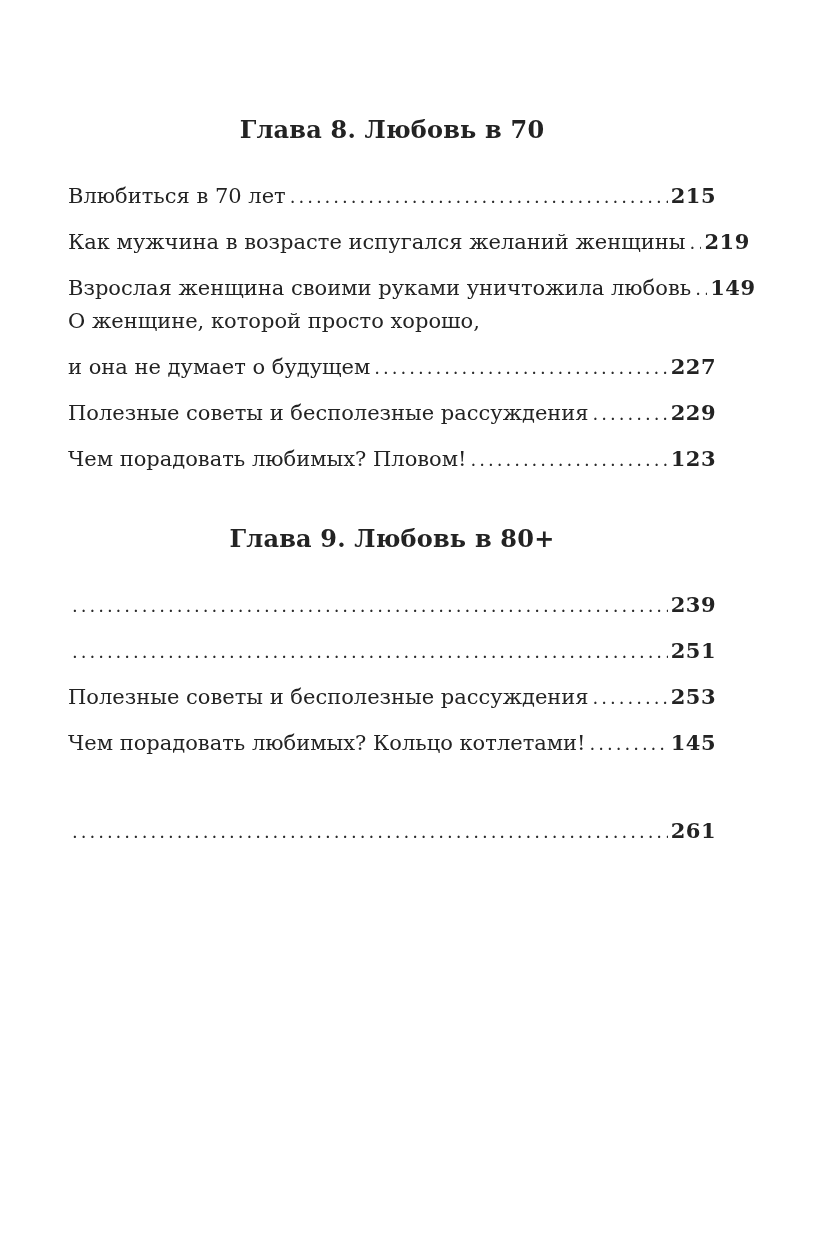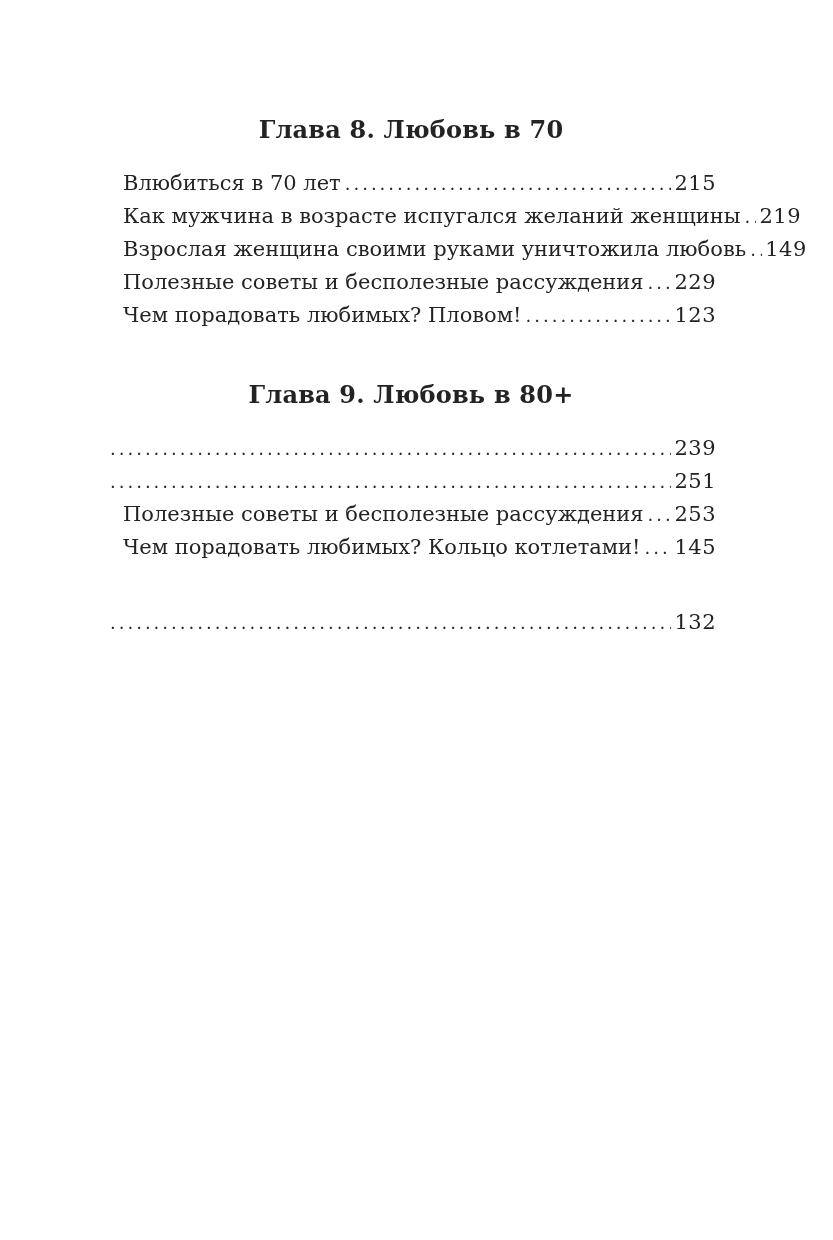--- a/index.html
+++ b/index.html
@@ -11,57 +11,58 @@
     height: 1240px;
     background: #ffffff;
     font-family: "DejaVu Serif", serif;
     color: #232323;
     overflow: hidden;
   }
   .page {
     box-sizing: border-box;
     width: 833px;
     height: 1240px;
-    padding: 115px 117px 0 106px;
+    padding: 115px 117px 0 68px;
   }
   .chapter-title {
     font-size: 24px;
     line-height: 30px;
     font-weight: 700;
     text-align: center;
     margin: 0 0 22px 0;
     letter-spacing: 0.2px;
   }
   .section { margin: 0; }
   .section.second { margin-top: 48px; }
   .entry { margin: 0; }
   .entry-row {
     display: flex;
     align-items: baseline;
     font-size: 21px;
     line-height: 33px;
     white-space: nowrap;
   }
-  .entry-label { flex: 0 0 auto; margin-left: 17px; }
+  .entry-label { flex: 0 0 auto; }
   .leader {
     flex: 1 1 auto;
     overflow: hidden;
     min-width: 12px;
     margin: 0 3px 0 4px;
     color: #2b2b2b;
   }
   .leader::after {
     content: "..........................................................................................................................................";
     font-size: 18px;
     letter-spacing: 3px;
   }
   .page-num {
     flex: 0 0 auto;
-    font-weight: 400;
+    font-weight: 700;
     letter-spacing: 0.5px;
+    margin-top: 12px;
   }
   .conclusion { margin-top: 42px; }
 </style>
 </head>
 <body>
 
 <div class="page">
 
   <div class="section">
     <h2 class="chapter-title">Глава 8. Любовь в 70</h2>
@@ -83,20 +84,30 @@
     </div>
 
     <div class="entry">
       <div class="entry-row">
         <span class="entry-label">Взрослая женщина своими руками уничтожила любовь</span>
         <span class="leader"></span>
         <span class="page-num">149</span>
       </div>
     </div>
 
+    <div class="entry">
+      <div class="entry-row">
+        <span class="entry-label">О женщине, которой просто хорошо,</span>
+      </div>
+      <div class="entry-row">
+        <span class="entry-label">и она не думает о будущем</span>
+        <span class="leader"></span>
+        <span class="page-num">227</span>
+      </div>
+    </div>
 
     <div class="entry">
       <div class="entry-row">
         <span class="entry-label">Полезные советы и бесполезные рассуждения</span>
         <span class="leader"></span>
         <span class="page-num">229</span>
       </div>
     </div>
 
     <div class="entry">
@@ -138,17 +149,17 @@
         <span class="entry-label">Чем порадовать любимых? Кольцо котлетами!</span>
         <span class="leader"></span>
         <span class="page-num">145</span>
       </div>
     </div>
   </div>
 
   <div class="entry conclusion">
     <div class="entry-row">
       <span class="leader"></span>
-      <span class="page-num">132</span>
+      <span class="page-num">261</span>
     </div>
   </div>
 
 </div>
 
 </body></html>

